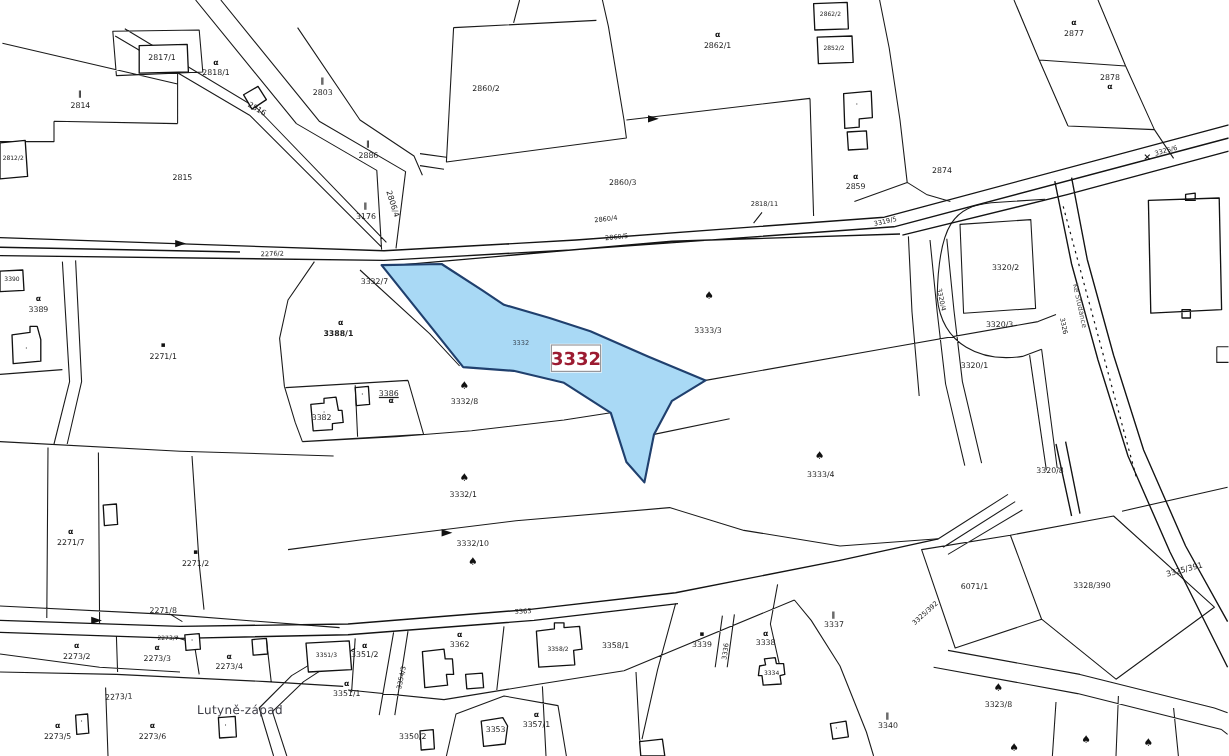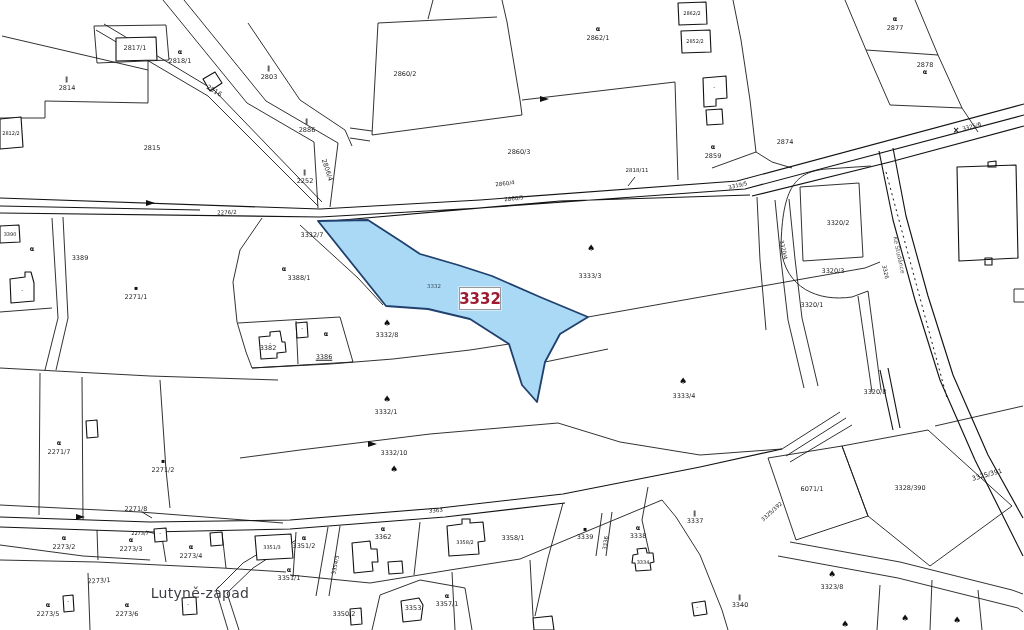--- a/index.html
+++ b/index.html
@@ -1,21 +1,21 @@
 <!DOCTYPE html>
 <html><head>
 <meta charset="utf-8">
 <style>
   html,body{margin:0;padding:0;background:#fff;}
   #stage{position:relative;width:1024px;height:630px;background:#ffffff;overflow:hidden;
          font-family:"DejaVu Sans",sans-serif;}
   #linework{position:absolute;left:0;top:0;}
   #labels-layer{position:absolute;left:0;top:0;width:100%;height:100%;pointer-events:none;}
   .lbl{position:absolute;font-size:6.5px;color:#1c1c1c;white-space:nowrap;line-height:1;}
-  .lbl.place{font-size:14px;color:#3d3d46;letter-spacing:.3px;}
+  .lbl.place{font-size:10px;color:#3d3d46;letter-spacing:.3px;}
   .lbl.street{font-size:6px;color:#555;}
   .lbl.muted{color:#3e4c5a;}
   .sym{position:absolute;color:#111;line-height:1;}
   .sym.tree{font-size:9px;}
   .sym.garden{font-size:6.5px;font-weight:bold;}
   .sym.meadow{font-size:6px;font-weight:bold;letter-spacing:1px;}
   .sym.dotsq{font-size:6px;}
   .sym.cross{font-size:8px;font-weight:bold;}
   .sym.pt{font-size:7px;}
   #highlight-label{position:absolute;left:459px;top:287px;width:40px;height:21px;
@@ -139,45 +139,45 @@
   </svg>
 
   <div id="labels-layer">
       <span class="lbl" style="left: 135px; top: 48px; transform: translate(-50%, -50%);">2817/1</span>
       <span class="lbl" style="left: 67px; top: 88px; transform: translate(-50%, -50%);">2814</span>
       <span class="lbl" style="left: 152px; top: 148px; transform: translate(-50%, -50%);">2815</span>
       <span class="lbl" style="font-size: 5px; left: 11px; top: 133px; transform: translate(-50%, -50%);">2812/2</span>
       <span class="lbl" style="left: 180px; top: 61px; transform: translate(-50%, -50%);">2818/1</span>
       <span class="lbl" style="left: 269px; top: 77px; transform: translate(-50%, -50%);">2803</span>
       <span class="lbl" style="left: 307px; top: 130px; transform: translate(-50%, -50%);">2886</span>
-      <span class="lbl" style="left: 305px; top: 181px; transform: translate(-50%, -50%);">2252</span>
+      <span class="lbl" style="left: 305px; top: 181px; transform: translate(-50%, -50%);">3176</span>
       <span class="lbl" style="left: 214px; top: 91px; transform: translate(-50%, -50%) rotate(31deg);">2816</span>
       <span class="lbl" style="left: 327px; top: 170px; transform: translate(-50%, -50%) rotate(72deg);">2806/4</span>
       <span class="lbl" style="font-size: 5.5px; left: 227px; top: 213px; transform: translate(-50%, -50%) rotate(-2deg);">2276/2</span>
       <span class="lbl" style="left: 405px; top: 74px; transform: translate(-50%, -50%);">2860/2</span>
       <span class="lbl" style="left: 519px; top: 152px; transform: translate(-50%, -50%);">2860/3</span>
       <span class="lbl" style="left: 598px; top: 38px; transform: translate(-50%, -50%);">2862/1</span>
       <span class="lbl" style="font-size: 5px; left: 692px; top: 13px; transform: translate(-50%, -50%);">2862/2</span>
       <span class="lbl" style="font-size: 5px; left: 695px; top: 41px; transform: translate(-50%, -50%);">2852/2</span>
       <span class="lbl" style="font-size: 5.5px; left: 505px; top: 184px; transform: translate(-50%, -50%) rotate(-6deg);">2860/4</span>
       <span class="lbl" style="font-size: 5.5px; left: 514px; top: 199px; transform: translate(-50%, -50%) rotate(-6deg);">2860/5</span>
       <span class="lbl" style="font-size: 5.5px; left: 637px; top: 171px; transform: translate(-50%, -50%);">2818/11</span>
       <span class="lbl" style="font-size: 5.5px; left: 738px; top: 186px; transform: translate(-50%, -50%) rotate(-13deg);">3319/5</span>
       <span class="lbl" style="left: 785px; top: 142px; transform: translate(-50%, -50%);">2874</span>
       <span class="lbl" style="left: 895px; top: 28px; transform: translate(-50%, -50%);">2877</span>
       <span class="lbl" style="left: 925px; top: 65px; transform: translate(-50%, -50%);">2878</span>
       <span class="lbl" style="left: 713px; top: 156px; transform: translate(-50%, -50%);">2859</span>
       <span class="lbl" style="font-size: 5.5px; left: 972px; top: 127px; transform: translate(-50%, -50%) rotate(-15deg);">3325/6</span>
       <span class="lbl" style="font-size: 5px; left: 10px; top: 234px; transform: translate(-50%, -50%);">3390</span>
-      <span class="lbl" style="left: 32px; top: 258px; transform: translate(-50%, -50%); margin-left: 48px;">3389</span>
-      <span class="lbl" style="left: 299px; top: 278px; transform: translate(-50%, -50%);">3388/1</span>
+      <span class="lbl" style="left: 32px; top: 258px; transform: translate(-50%, -50%);">3389</span>
+      <span class="lbl" style="left: 282px; top: 278px; transform: translate(-50%, -50%); font-weight: bold;">3388/1</span>
       <span class="lbl" style="left: 136px; top: 297px; transform: translate(-50%, -50%);">2271/1</span>
       <span class="lbl" style="left: 312px; top: 235px; transform: translate(-50%, -50%);">3332/7</span>
       <span class="lbl" style="left: 268px; top: 348px; transform: translate(-50%, -50%);">3382</span>
-      <span class="lbl" style="left: 324px; top: 357px; transform: translate(-50%, -50%); text-decoration: underline;">3386</span>
+      <span class="lbl" style="left: 324px; top: 328px; transform: translate(-50%, -50%); text-decoration: underline;">3386</span>
       <span class="lbl muted" style="font-size: 5.5px; left: 434px; top: 287px; transform: translate(-50%, -50%);">3332</span>
       <span class="lbl" style="left: 590px; top: 276px; transform: translate(-50%, -50%);">3333/3</span>
       <span class="lbl" style="left: 684px; top: 396px; transform: translate(-50%, -50%);">3333/4</span>
       <span class="lbl" style="left: 387px; top: 335px; transform: translate(-50%, -50%);">3332/8</span>
       <span class="lbl" style="left: 386px; top: 412px; transform: translate(-50%, -50%);">3332/1</span>
       <span class="lbl" style="left: 394px; top: 453px; transform: translate(-50%, -50%);">3332/10</span>
       <span class="lbl" style="left: 838px; top: 223px; transform: translate(-50%, -50%);">3320/2</span>
       <span class="lbl" style="left: 833px; top: 271px; transform: translate(-50%, -50%);">3320/3</span>
       <span class="lbl" style="left: 812px; top: 305px; transform: translate(-50%, -50%);">3320/1</span>
       <span class="lbl" style="font-size: 5.5px; left: 783px; top: 250px; transform: translate(-50%, -50%) rotate(78deg);">3320/4</span>

